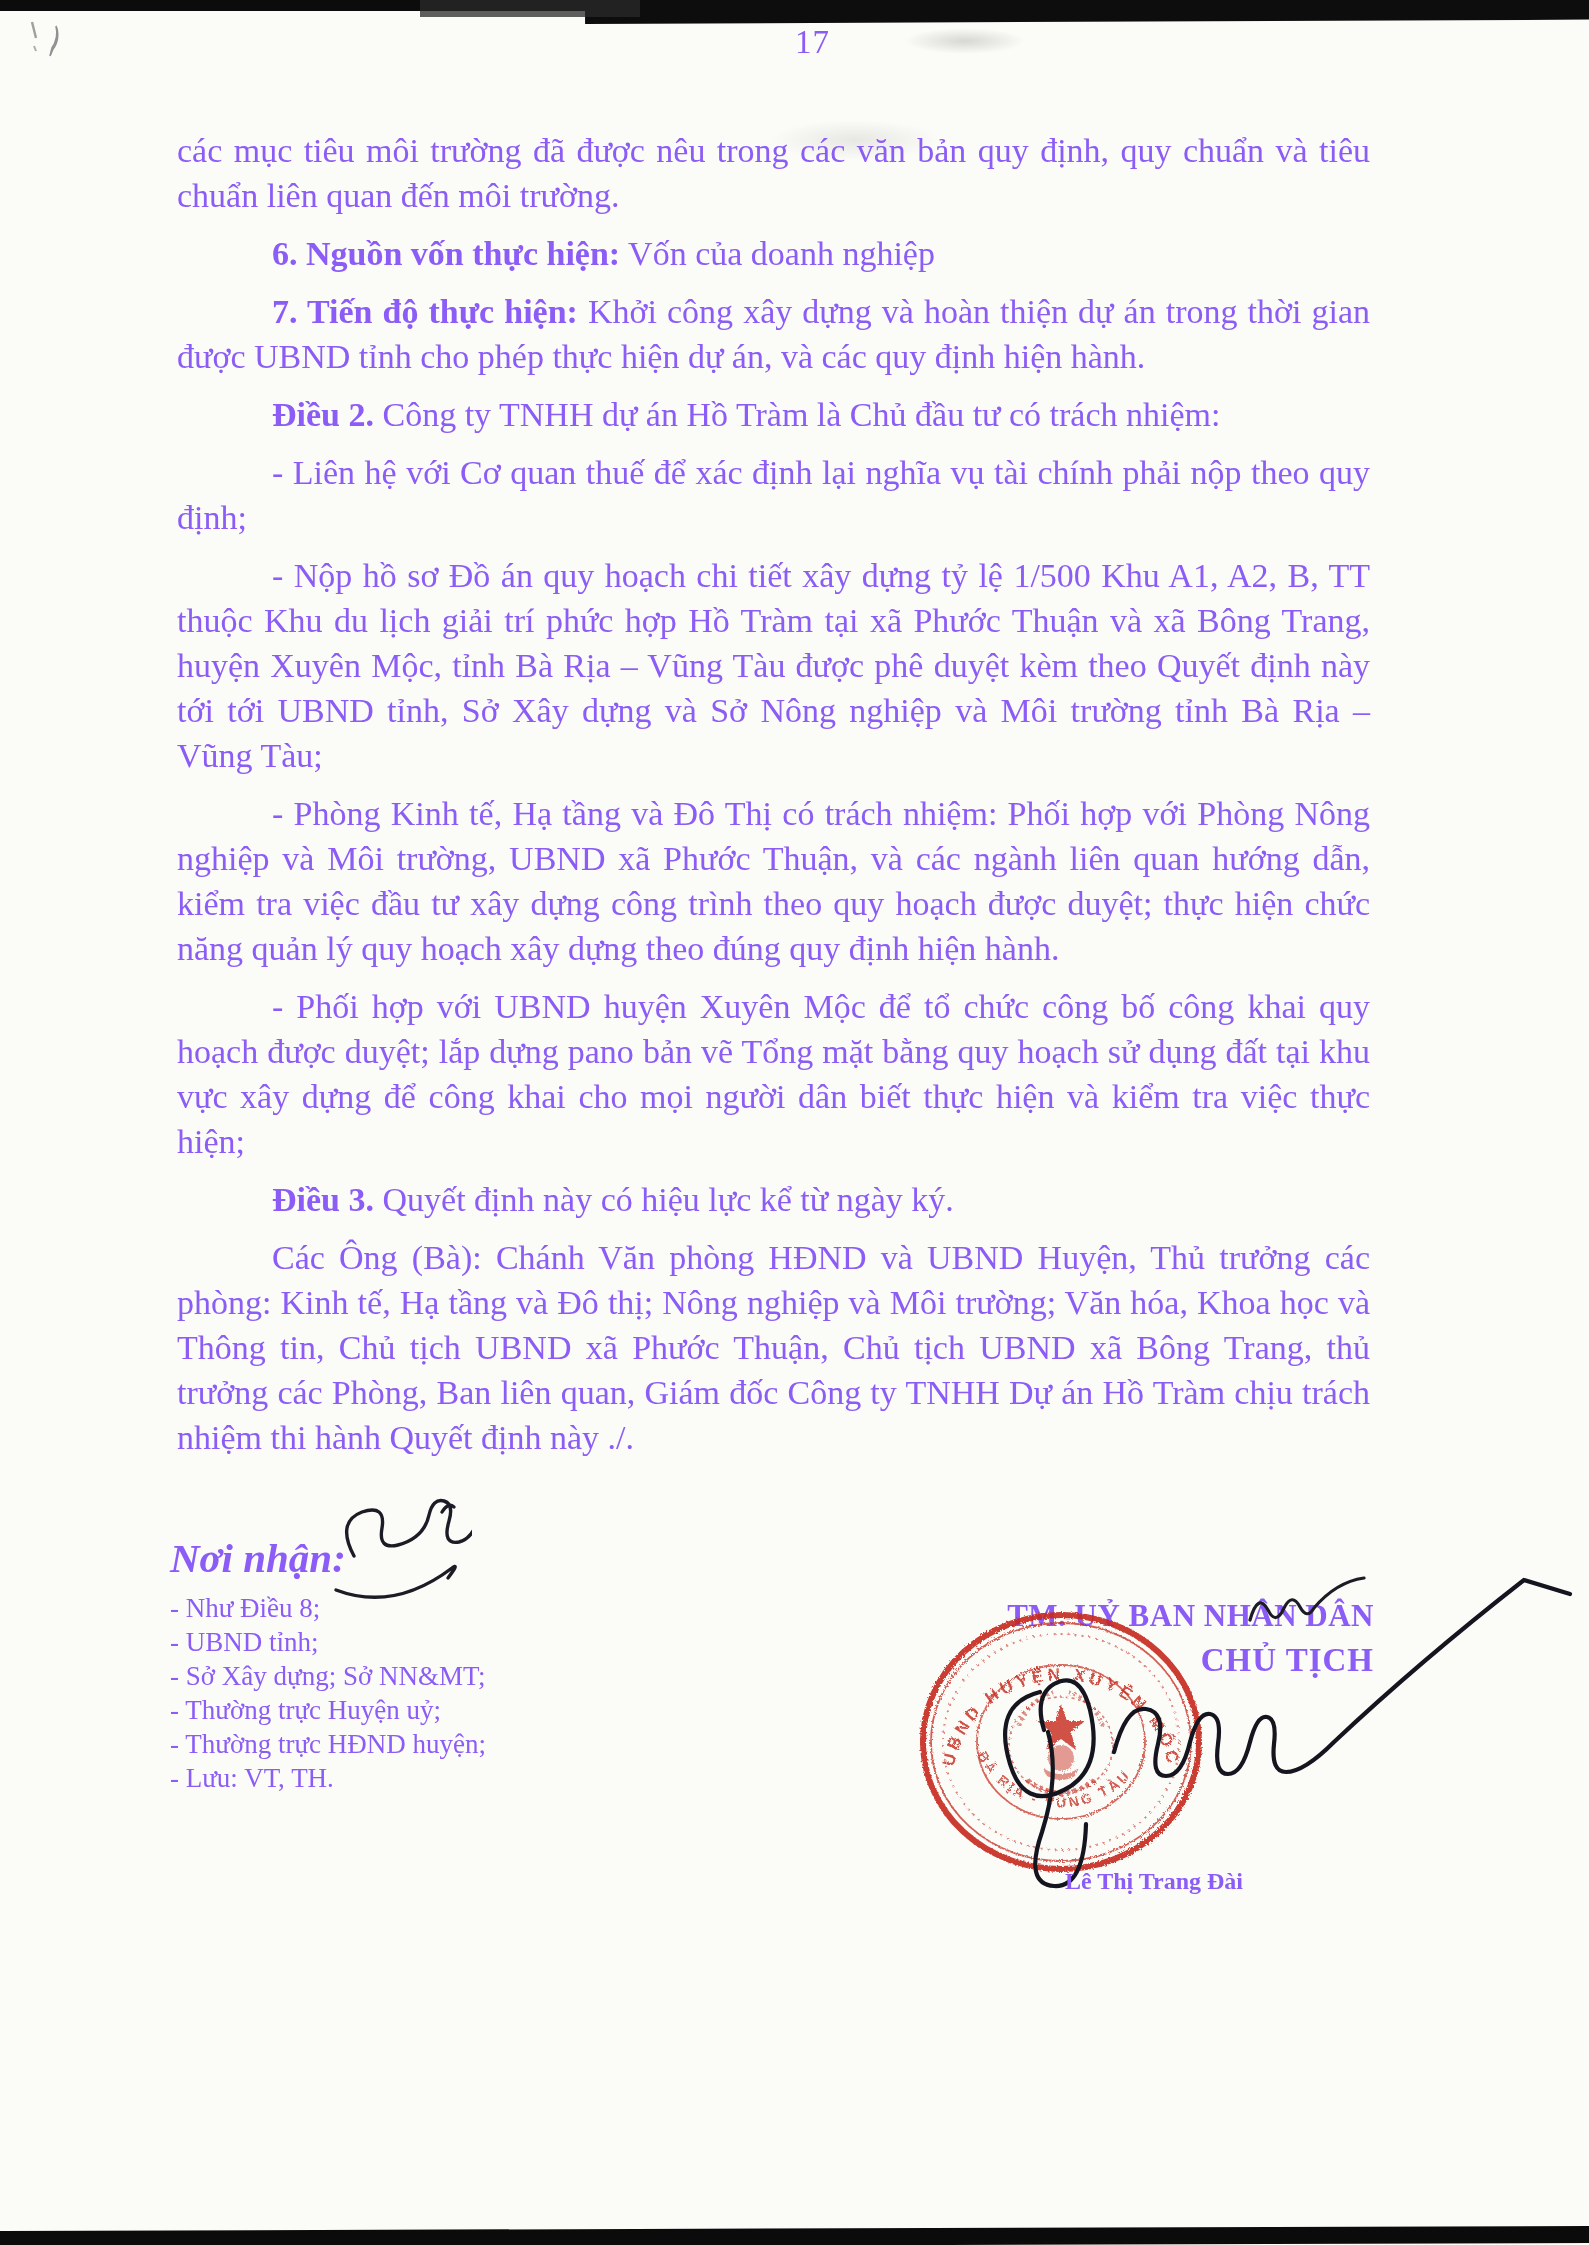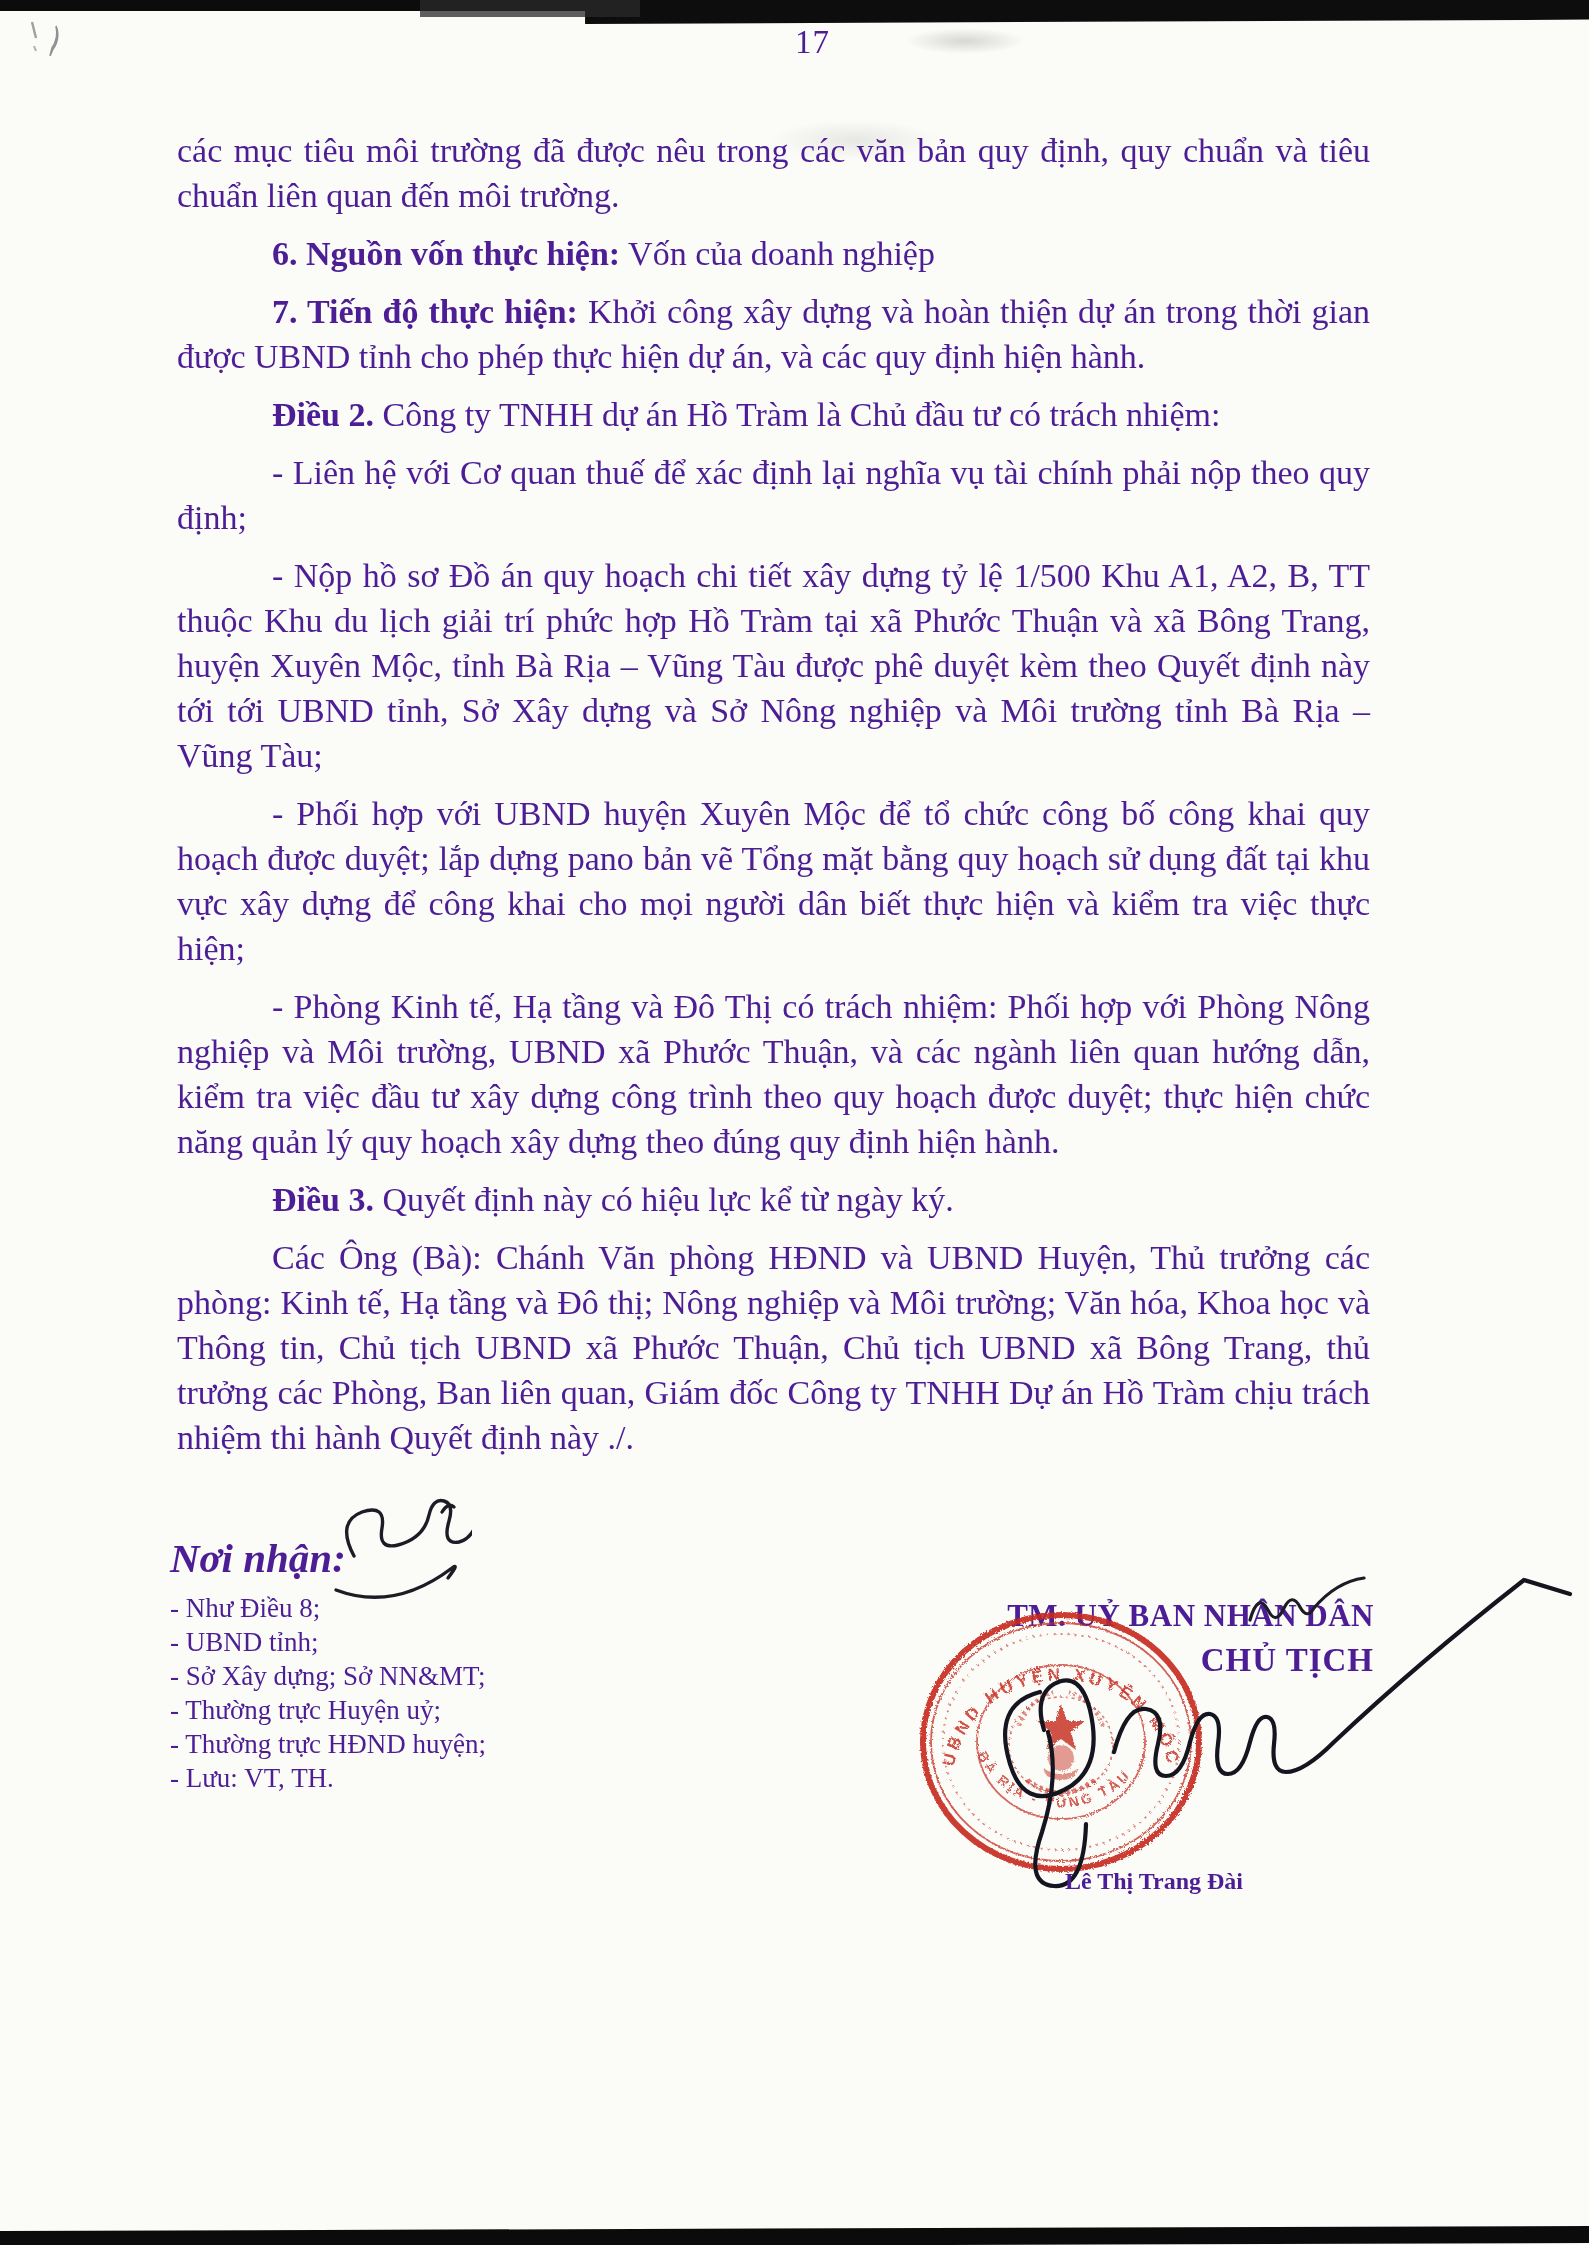--- a/index.html
+++ b/index.html
@@ -1,20 +1,20 @@
 <!DOCTYPE html>
 <html><head>
 <meta charset="utf-8">
 <style>
   html,body{margin:0;padding:0;background:#777;}
   .page{
     position:relative; width:1589px; height:2245px; margin:0 auto;
     background:#fbfbf8; overflow:hidden;
     font-family:"Liberation Serif","DejaVu Serif",serif;
-    color:#4c1d95;
+    color:#8b5cf6;
   }
   
   .bar-top{position:absolute;top:0;left:-6px;width:1601px;height:11px;background:#0c0c0c;}
   .bar-top2{position:absolute;top:0;left:585px;width:1010px;height:24px;background:#0d0d0d;transform:rotate(-0.25deg);transform-origin:left top;}
   .bar-top3{position:absolute;top:0;left:420px;width:220px;height:17px;background:#2a2a2a;opacity:.75;}
   .bar-bottom{position:absolute;bottom:-3px;left:-8px;width:1605px;height:17px;background:#0b0b0b;transform:rotate(-0.18deg);transform-origin:left bottom;}
   .crease{position:absolute;top:60px;left:663px;width:2px;height:2170px;background:linear-gradient(#fbfbf8 0%,#ececе5 30%,#e4e4da 70%,#fbfbf8 100%);opacity:.55;}
   .smudge{position:absolute;top:28px;left:905px;width:120px;height:26px;background:radial-gradient(closest-side,rgba(120,120,115,.28),rgba(120,120,115,0));}
   .smudge2{position:absolute;top:120px;left:770px;width:170px;height:40px;background:radial-gradient(closest-side,rgba(140,140,130,.18),rgba(140,140,130,0));}
 
@@ -68,22 +68,22 @@
 
   <div class="page-number">17</div>
 
   <div class="body-block">
     <p class="para cont">các mục tiêu môi trường đã được nêu trong các văn bản quy định, quy chuẩn và tiêu chuẩn liên quan đến môi trường.</p>
     <p class="para"><b>6. Nguồn vốn thực hiện:</b><span> Vốn của doanh nghiệp</span></p>
     <p class="para"><b>7. Tiến độ thực hiện:</b><span> Khởi công xây dựng và hoàn thiện dự án trong thời gian được UBND tỉnh cho phép thực hiện dự án, và các quy định hiện hành.</span></p>
     <p class="para"><b>Điều 2.</b><span> Công ty TNHH dự án Hồ Tràm là Chủ đầu tư có trách nhiệm:</span></p>
     <p class="para">- Liên hệ với Cơ quan thuế để xác định lại nghĩa vụ tài chính phải nộp theo quy định;</p>
     <p class="para">- Nộp hồ sơ Đồ án quy hoạch chi tiết xây dựng tỷ lệ 1/500 Khu A1, A2, B, TT thuộc Khu du lịch giải trí phức hợp Hồ Tràm tại xã Phước Thuận và xã Bông Trang, huyện Xuyên Mộc, tỉnh Bà Rịa – Vũng Tàu được phê duyệt kèm theo Quyết định này tới tới UBND tỉnh, Sở Xây dựng và Sở Nông nghiệp và Môi trường tỉnh Bà Rịa – Vũng Tàu;</p>
+    <p class="para">- Phòng Kinh tế, Hạ tầng và Đô Thị có trách nhiệm: Phối hợp với Phòng Nông nghiệp và Môi trường, UBND xã Phước Thuận, và các ngành liên quan hướng dẫn, kiểm tra việc đầu tư xây dựng công trình theo quy hoạch được duyệt; thực hiện chức năng quản lý quy hoạch xây dựng theo đúng quy định hiện hành.</p>
     <p class="para">- Phối hợp với UBND huyện Xuyên Mộc để tổ chức công bố công khai quy hoạch được duyệt; lắp dựng pano bản vẽ Tổng mặt bằng quy hoạch sử dụng đất tại khu vực xây dựng để công khai cho mọi người dân biết thực hiện và kiểm tra việc thực hiện;</p>
-    <p class="para">- Phòng Kinh tế, Hạ tầng và Đô Thị có trách nhiệm: Phối hợp với Phòng Nông nghiệp và Môi trường, UBND xã Phước Thuận, và các ngành liên quan hướng dẫn, kiểm tra việc đầu tư xây dựng công trình theo quy hoạch được duyệt; thực hiện chức năng quản lý quy hoạch xây dựng theo đúng quy định hiện hành.</p>
     <p class="para"><b>Điều 3.</b><span> Quyết định này có hiệu lực kể từ ngày ký.</span></p>
     <p class="para">Các Ông (Bà): Chánh Văn phòng HĐND và UBND Huyện, Thủ trưởng các phòng: Kinh tế, Hạ tầng và Đô thị; Nông nghiệp và Môi trường; Văn hóa, Khoa học và Thông tin, Chủ tịch UBND xã Phước Thuận, Chủ tịch UBND xã Bông Trang, thủ trưởng các Phòng, Ban liên quan, Giám đốc Công ty TNHH Dự án Hồ Tràm chịu trách nhiệm thi hành Quyết định này ./.</p>
   </div>
 
   <div class="recipients">
     <span class="label">Nơi nhận:</span>
     <div class="list">
       <div>- Như Điều 8;</div>
       <div>- UBND tỉnh;</div>
       <div>- Sở Xây dựng; Sở NN&amp;MT;</div>

